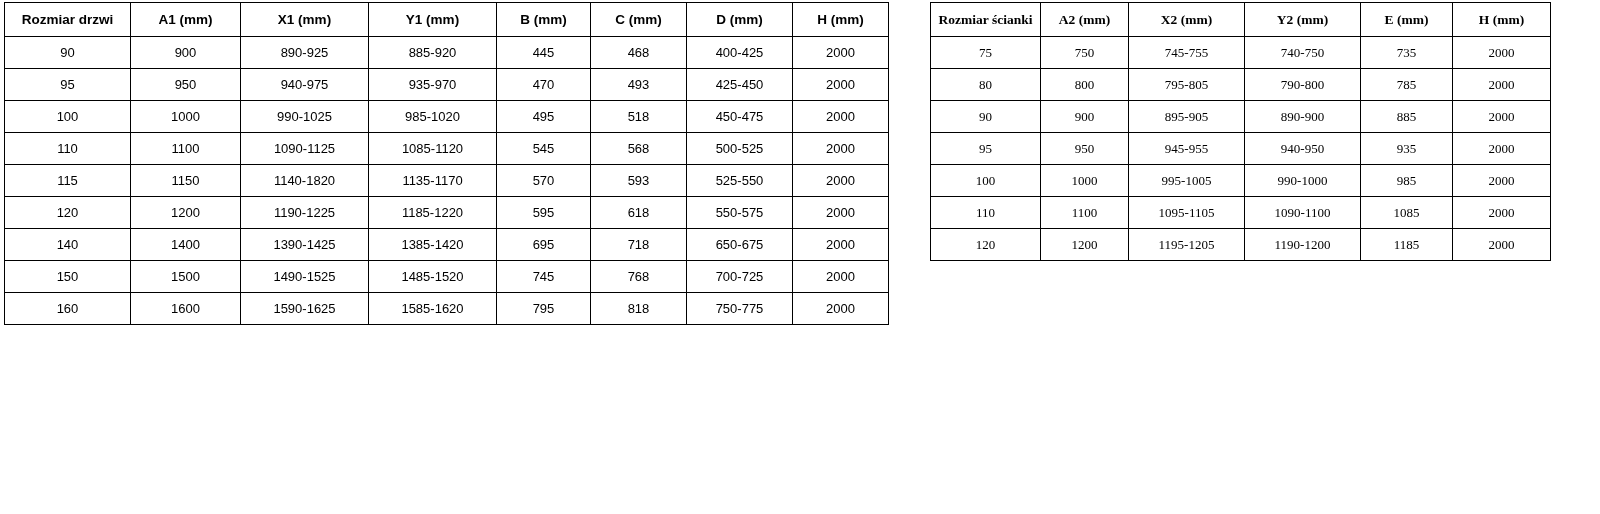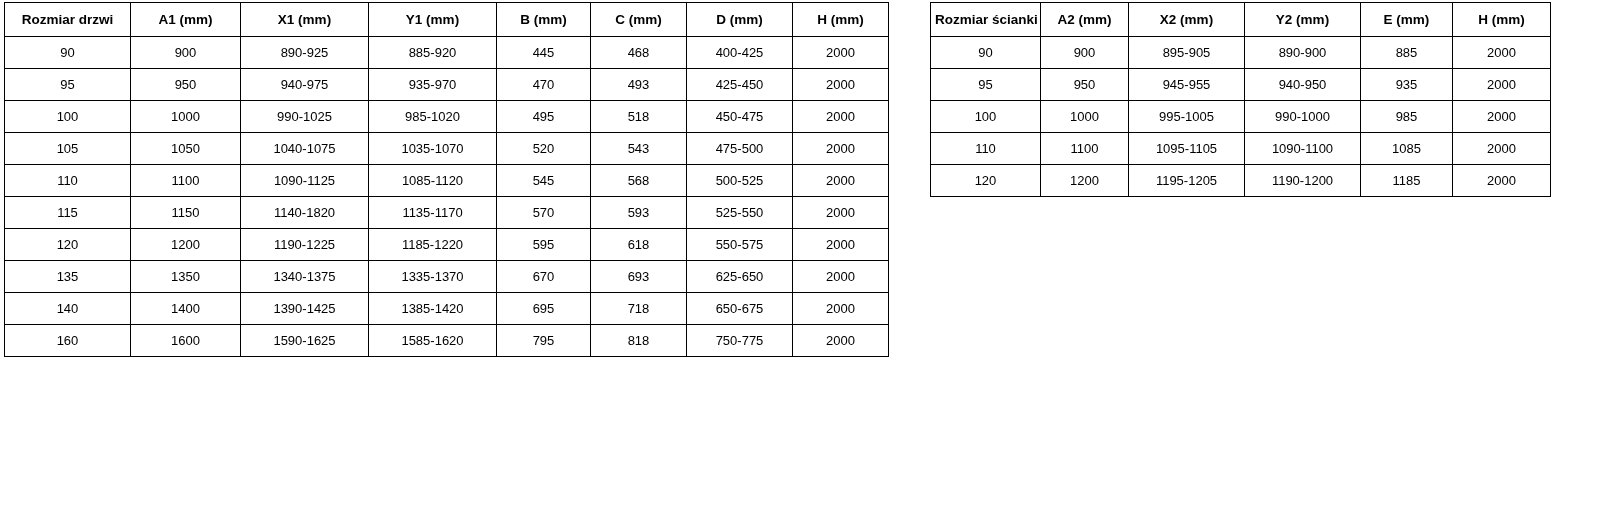--- a/index.html
+++ b/index.html
@@ -61,20 +61,21 @@
   #doors-table col.c7 { width: 96px; }
 
   
   #walls-table-wrap {
     position: absolute;
     left: 930px;
     top: 2px;
   }
   #walls-table {
     width: 620px;
+    font-family: Liberation Serif, serif;
   }
   #walls-table col.c0 { width: 110px; }
   #walls-table col.c1 { width: 88px; }
   #walls-table col.c2 { width: 116px; }
   #walls-table col.c3 { width: 116px; }
   #walls-table col.c4 { width: 92px; }
   #walls-table col.c5 { width: 98px; }
 </style>
 </head>
 <body>
@@ -130,30 +131,20 @@
             <td>100</td>
             <td>1000</td>
             <td>990-1025</td>
             <td>985-1020</td>
             <td>495</td>
             <td>518</td>
             <td>450-475</td>
             <td>2000</td>
           </tr>
           <tr>
-            <td>105</td>
-            <td>1050</td>
-            <td>1040-1075</td>
-            <td>1035-1070</td>
-            <td>520</td>
-            <td>543</td>
-            <td>475-500</td>
-            <td>2000</td>
-          </tr>
-          <tr>
             <td>110</td>
             <td>1100</td>
             <td>1090-1125</td>
             <td>1085-1120</td>
             <td>545</td>
             <td>568</td>
             <td>500-525</td>
             <td>2000</td>
           </tr>
           <tr>
@@ -170,37 +161,37 @@
             <td>120</td>
             <td>1200</td>
             <td>1190-1225</td>
             <td>1185-1220</td>
             <td>595</td>
             <td>618</td>
             <td>550-575</td>
             <td>2000</td>
           </tr>
           <tr>
-            <td>135</td>
-            <td>1350</td>
-            <td>1340-1375</td>
-            <td>1335-1370</td>
-            <td>670</td>
-            <td>693</td>
-            <td>625-650</td>
-            <td>2000</td>
-          </tr>
-          <tr>
             <td>140</td>
             <td>1400</td>
             <td>1390-1425</td>
             <td>1385-1420</td>
             <td>695</td>
             <td>718</td>
             <td>650-675</td>
+            <td>2000</td>
+          </tr>
+          <tr>
+            <td>150</td>
+            <td>1500</td>
+            <td>1490-1525</td>
+            <td>1485-1520</td>
+            <td>745</td>
+            <td>768</td>
+            <td>700-725</td>
             <td>2000</td>
           </tr>
           <tr>
             <td>160</td>
             <td>1600</td>
             <td>1590-1625</td>
             <td>1585-1620</td>
             <td>795</td>
             <td>818</td>
             <td>750-775</td>
@@ -225,20 +216,36 @@
             <th>Rozmiar ścianki</th>
             <th>A2 (mm)</th>
             <th>X2 (mm)</th>
             <th>Y2 (mm)</th>
             <th>E (mm)</th>
             <th>H (mm)</th>
           </tr>
       </thead>
       <tbody id="walls-body">
           <tr>
+            <td>75</td>
+            <td>750</td>
+            <td>745-755</td>
+            <td>740-750</td>
+            <td>735</td>
+            <td>2000</td>
+          </tr>
+          <tr>
+            <td>80</td>
+            <td>800</td>
+            <td>795-805</td>
+            <td>790-800</td>
+            <td>785</td>
+            <td>2000</td>
+          </tr>
+          <tr>
             <td>90</td>
             <td>900</td>
             <td>895-905</td>
             <td>890-900</td>
             <td>885</td>
             <td>2000</td>
           </tr>
           <tr>
             <td>95</td>
             <td>950</td>

